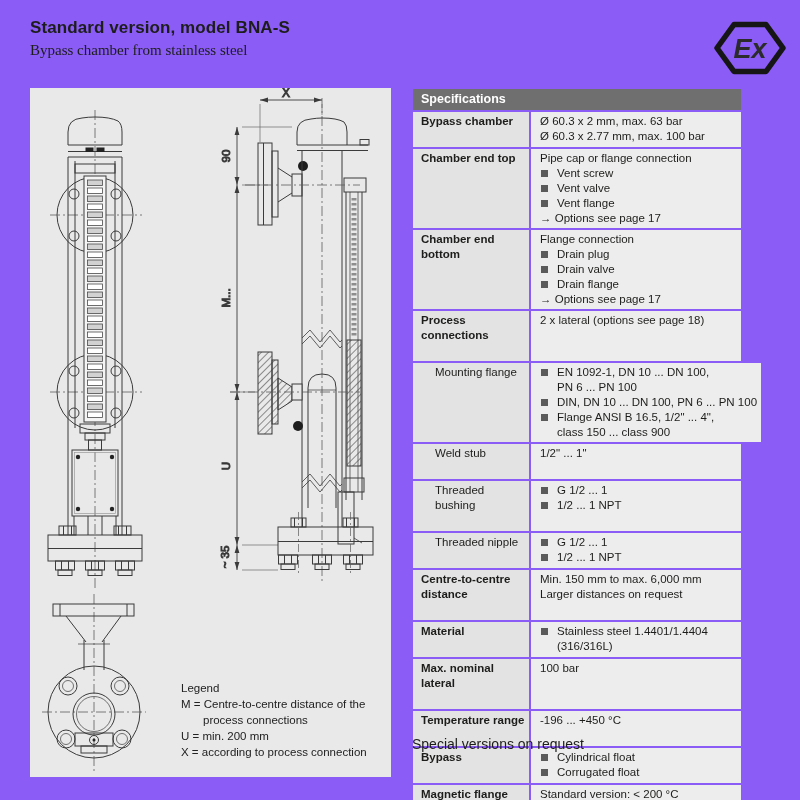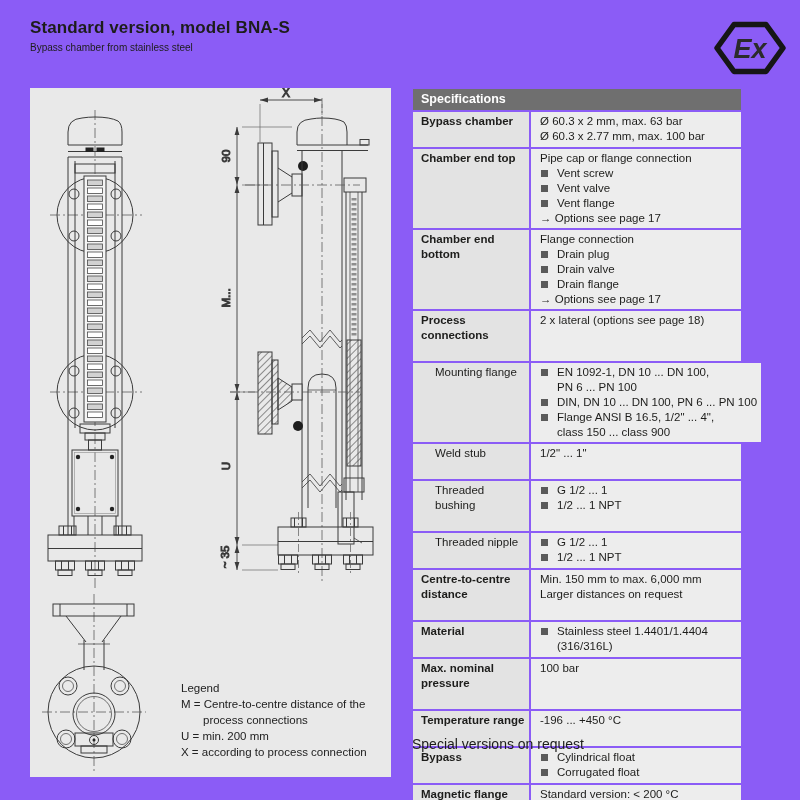--- a/index.html
+++ b/index.html
@@ -2,21 +2,21 @@
 <html><head>
 <meta charset="utf-8">
 <style>
   * { margin:0; padding:0; box-sizing:border-box; }
   html,body { width:800px; height:800px; background:#ffffff; font-family:"Liberation Sans", sans-serif; color:#1d1d1b; }
   #page { position:relative; width:800px; height:800px; overflow:hidden; background:#8b5cf6; }
 
   
   .hdr { position:absolute; left:30px; top:18px; }
   .hdr .title { font-size:17px; font-weight:bold; letter-spacing:.1px; }
-  .hdr .subtitle { font-size:10px; margin-top:4px; }
+  .hdr .subtitle { font-size:15px; margin-top:4px;font-family:Liberation Serif, serif; }
   .exlogo { position:absolute; left:714px; top:20px; width:72px; height:56px; }
 
   
   .panel { position:absolute; left:30px; top:88px; width:361px; height:689px; background:#e9e9e9; }
   .panel svg { position:absolute; left:0; top:0; }
   .legend { position:absolute; left:151px; top:592px; font-size:11.5px; line-height:16px; color:#222; }
   .legend .cont { padding-left:22px; }
 
   
   .spec { position:absolute; left:413px; top:89px; width:328px; font-size:11.5px; }
@@ -449,21 +449,21 @@
             <div class="t-line">
               <span class="sq"></span>
               <span>Stainless steel 1.4401/1.4404</span>
             </div>
             <div class="t-line cont">
               <span>(316/316L)</span>
             </div>
           </div>
         </div>
         <div class="t-row">
-          <div class="t-label">Max. nominal pressure</div>
+          <div class="t-label">Max. nominal lateral</div>
           <div class="t-value">
             <div class="t-line">
               <span>100 bar</span>
             </div>
           </div>
         </div>
         <div class="t-row">
           <div class="t-label">Temperature range</div>
           <div class="t-value">
             <div class="t-line">

